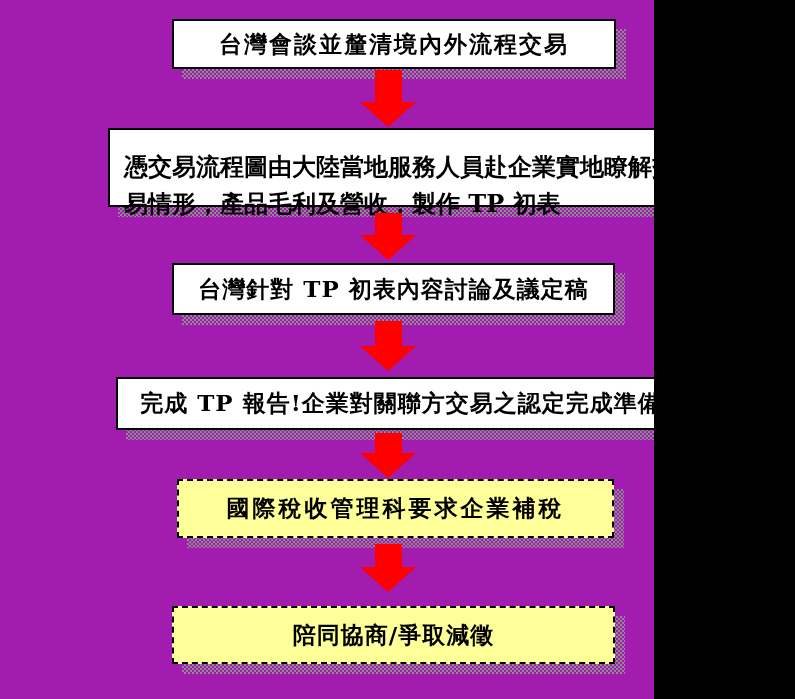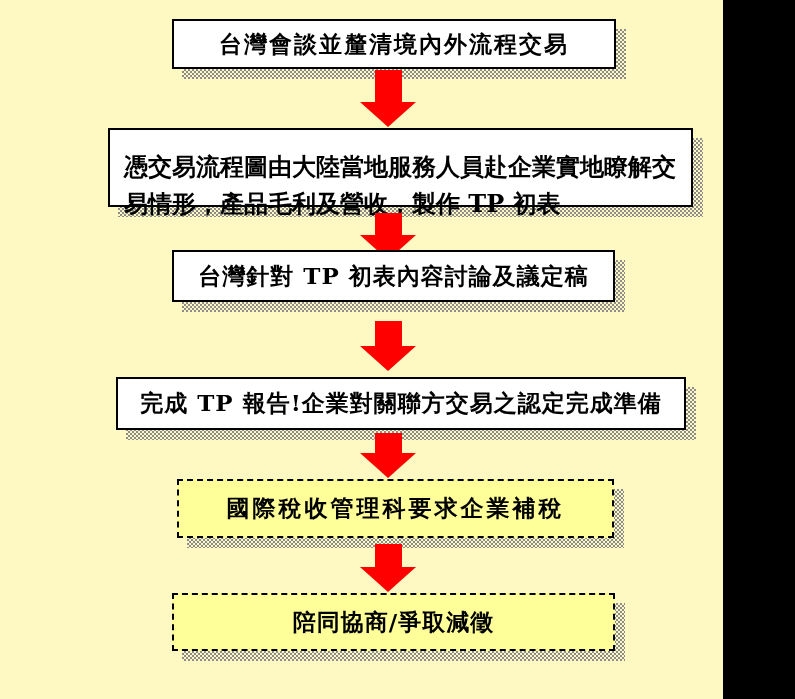--- a/index.html
+++ b/index.html
@@ -2,23 +2,23 @@
 <html><head>
 <meta charset="utf-8">
 <style>
   html, body {
     margin: 0;
     padding: 0;
     background: #000000;
   }
   .canvas {
     position: relative;
-    width: 723px;
+    width: 654px;
     height: 699px;
-    background: #fef9c3;
+    background: #a21caf;
     overflow: hidden;
     font-family: "DejaVu Serif", "Liberation Serif", serif;
   }
   .step { position: absolute; }
   
   .shadow {
     position: absolute;
     left: 10px;
     top: 10px;
     width: 100%;
@@ -108,21 +108,21 @@
       <span class="label multiline fs2">憑交易流程圖由大陸當地服務人員赴企業實地瞭解交
 易情形，產品毛利及營收，製作 TP 初表</span>
     </div>
   </div>
 
   <div class="arrow" style="top:213px; height:47px;">
     <div class="stem"></div>
     <div class="head"></div>
   </div>
 
-  <div class="step" style="left:172px; top:250px; width:443px; height:52px;">
+  <div class="step" style="left:172px; top:263px; width:443px; height:52px;">
     <div class="shadow"></div>
     <div class="box white">
       <span class="label fs3">台灣針對 TP 初表內容討論及議定稿</span>
     </div>
   </div>
 
   <div class="arrow" style="top:321px; height:50px;">
     <div class="stem"></div>
     <div class="head"></div>
   </div>
@@ -144,20 +144,20 @@
     <div class="box yellow">
       <span class="label fs5">國際稅收管理科要求企業補稅</span>
     </div>
   </div>
 
   <div class="arrow" style="top:544px; height:48px;">
     <div class="stem"></div>
     <div class="head"></div>
   </div>
 
-  <div class="step" style="left:172px; top:593px; width:443px; height:58px;">
+  <div class="step" style="left:172px; top:606px; width:443px; height:58px;">
     <div class="shadow"></div>
     <div class="box yellow">
       <span class="label fs6">陪同協商/爭取減徵</span>
     </div>
   </div>
 
 </div>
 
 </body></html>

